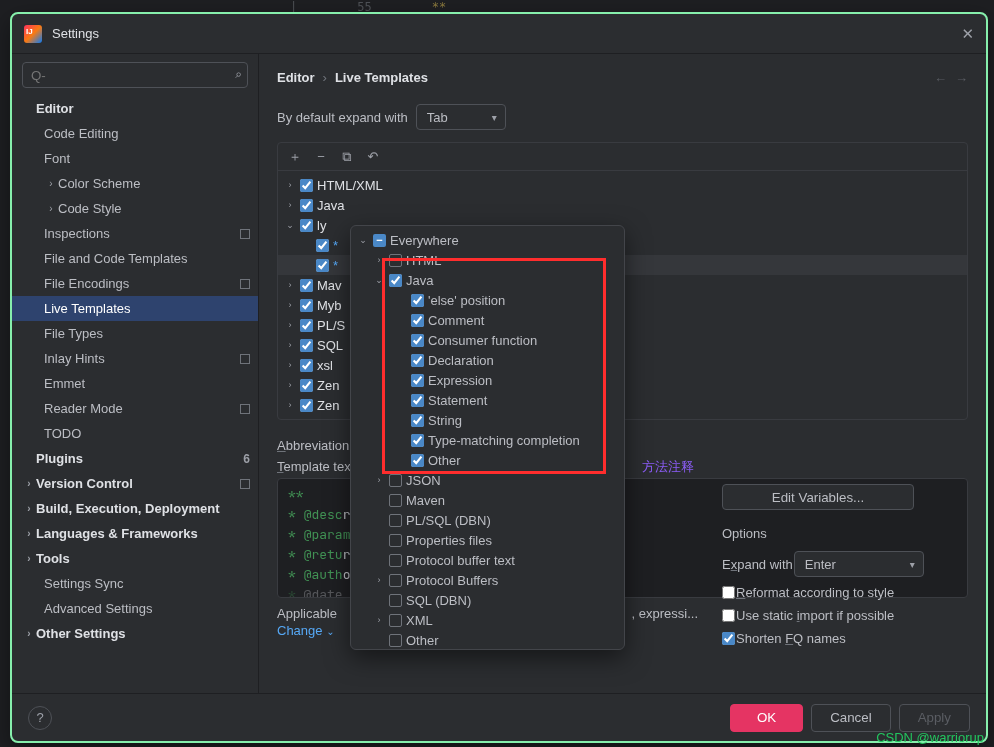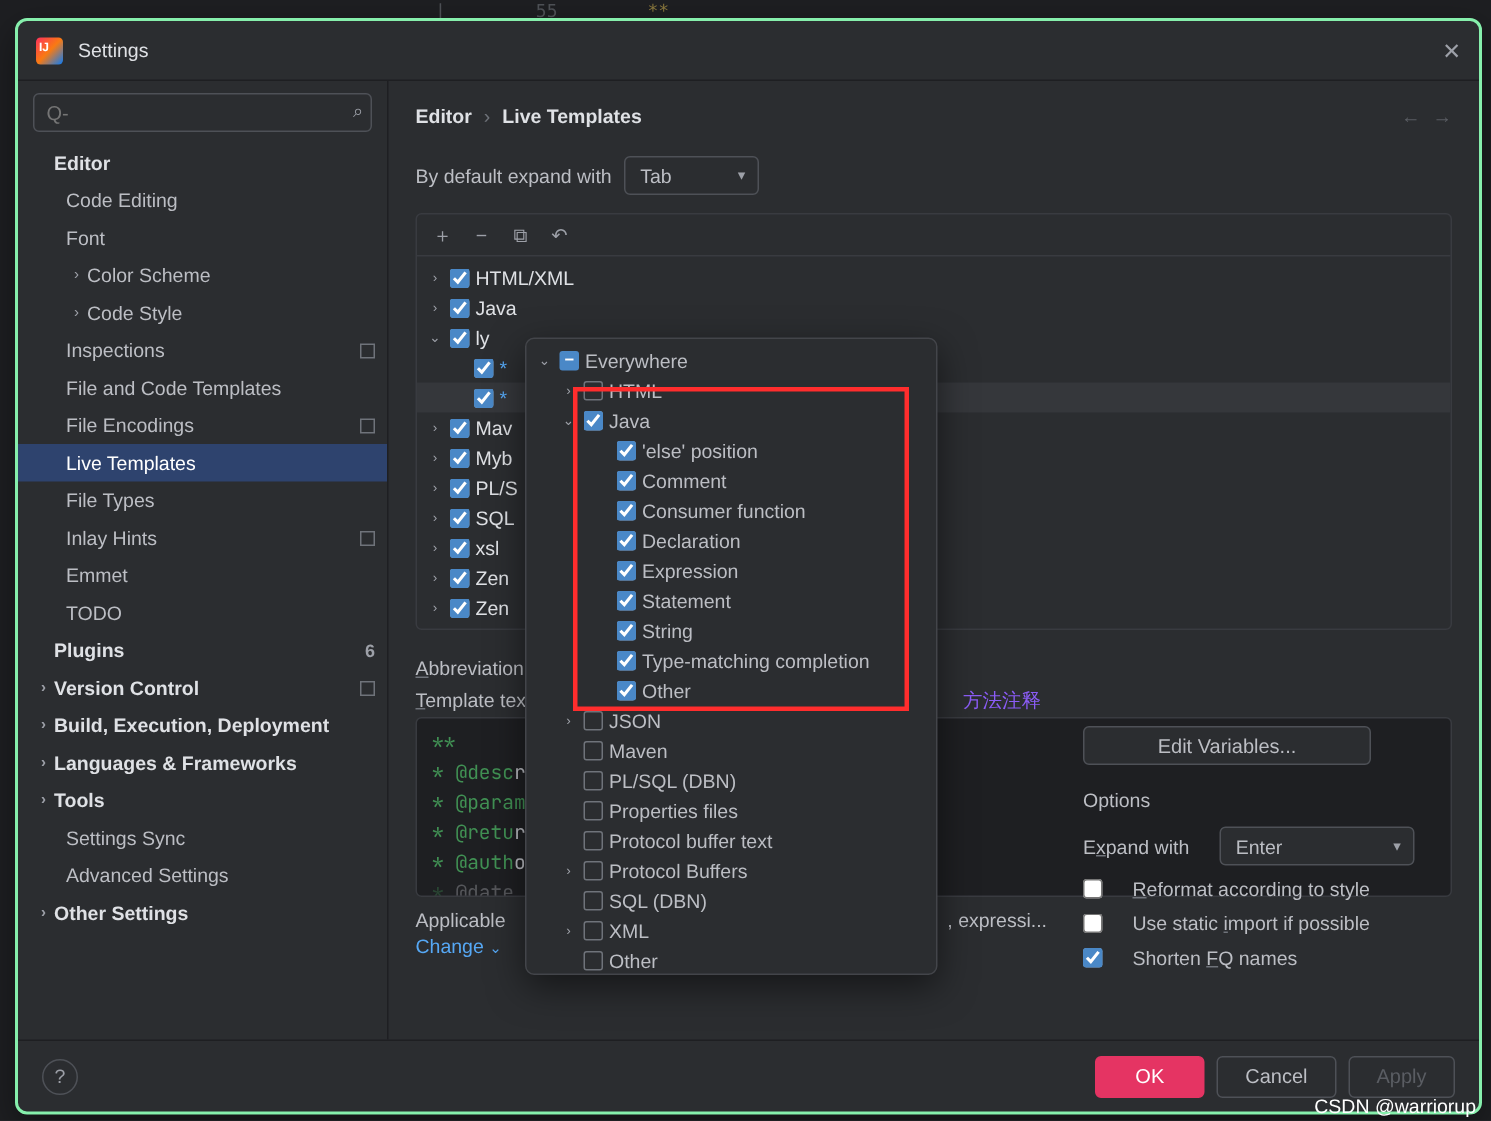--- a/index.html
+++ b/index.html
@@ -115,21 +115,21 @@
   .code-area .ret { color:#419154; }
   .applicable-row { margin-top:8px; color:#bcbec4; display:flex; gap:8px; align-items:baseline;}
   .applicable-row .change { color:#56a8f5; cursor:pointer;}
   .right-col { position:absolute; right:22px; top:484px; width:250px;}
   .edit-vars-btn {
     width:192px; height:26px; border:1px solid #4e5157; border-radius:4px;
     background:#2b2d30; color:#bcbec4; cursor:pointer;text-align:center;
   }
   .options-box { margin-top:16px;}
   .options-box h4 { font-weight:normal; color:#bcbec4; margin-bottom:10px;}
-  .opt-row { display:flex; align-items:center; gap:20px; margin-bottom:8px;}
+  .opt-row { display:flex; align-items:center; gap:1px; margin-bottom:8px;}
   .opt-row input[type=checkbox]{ accent-color:#4a88c7;}
   .footer {
     height:48px; border-top:1px solid #1e1f22;
     display:flex; align-items:center; padding:0 16px;
   }
   .help-btn { width:24px; height:24px; border:1px solid #4e5157; border-radius:12px; display:flex; align-items:center; justify-content:center; color:#9da0a8;}
   .footer .spacer { flex:1;}
   .btn { height:28px; padding:0 18px; border-radius:4px; border:1px solid #4e5157; background:#2b2d30; color:#bcbec4; cursor:pointer; margin-left:8px;}
   .btn.primary { background:#e53463; border-color:#e53463; color:#fff; padding:0 26px;}
   .btn.disabled { color:#5a5d63;}
@@ -150,21 +150,21 @@
   .popup .d0 { padding-left:6px;}
   .popup .d1 { padding-left:22px;}
   .popup .d2 { padding-left:44px;align-items:center;}
   .redbox {
     position:absolute; left:382px; top:258px; width:224px; height:216px;
     border:3px solid #ff2d2d; z-index:60; pointer-events:none;
   }
   .hidden-text {
     position:absolute; right:22px; top:458px; color:#8b5cf6; z-index:5;
   }
-  .watermark { position:absolute; right:10px; bottom:2px; color:#ffffff; font-size:13px; z-index:100;}
+  .watermark { position:absolute; right:10px; bottom:2px; color:#22c55e; font-size:13px; z-index:100;}
   .bg-code { position:absolute; top:0; left:290px; color:#4f5257; font-family:monospace; display:flex; gap:60px; z-index:0; font-size:12px;}
   .bg-code .stars { color:#8c7a3e;}
 </style>
 </head>
 <body>
 
 <div class="bg-code">
   <span>|</span>
     <span>55</span>
     <span class="stars">**</span>
@@ -220,20 +220,24 @@
           </div>
         <div class="tree-item indent1">
             <span class="lbl">File Types</span>
           </div>
         <div class="tree-item indent1">
             <span class="lbl">Inlay Hints</span>
             <span class="marker"></span>
           </div>
         <div class="tree-item indent1">
             <span class="lbl">Emmet</span>
+          </div>
+        <div class="tree-item indent1">
+            <span class="lbl">Reader Mode</span>
+            <span class="marker"></span>
           </div>
         <div class="tree-item indent1">
             <span class="lbl">TODO</span>
           </div>
         <div class="tree-item header">
             <span class="arrow"></span>
             <span class="lbl">Plugins</span>
             <span class="badge">6</span>
           </div>
         <div class="tree-item header">

